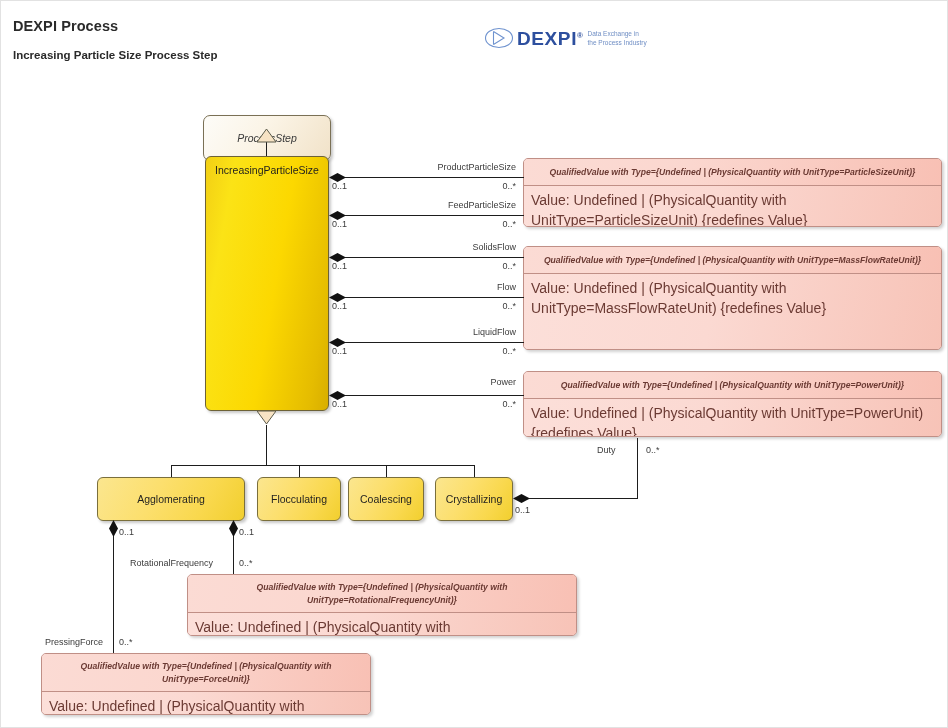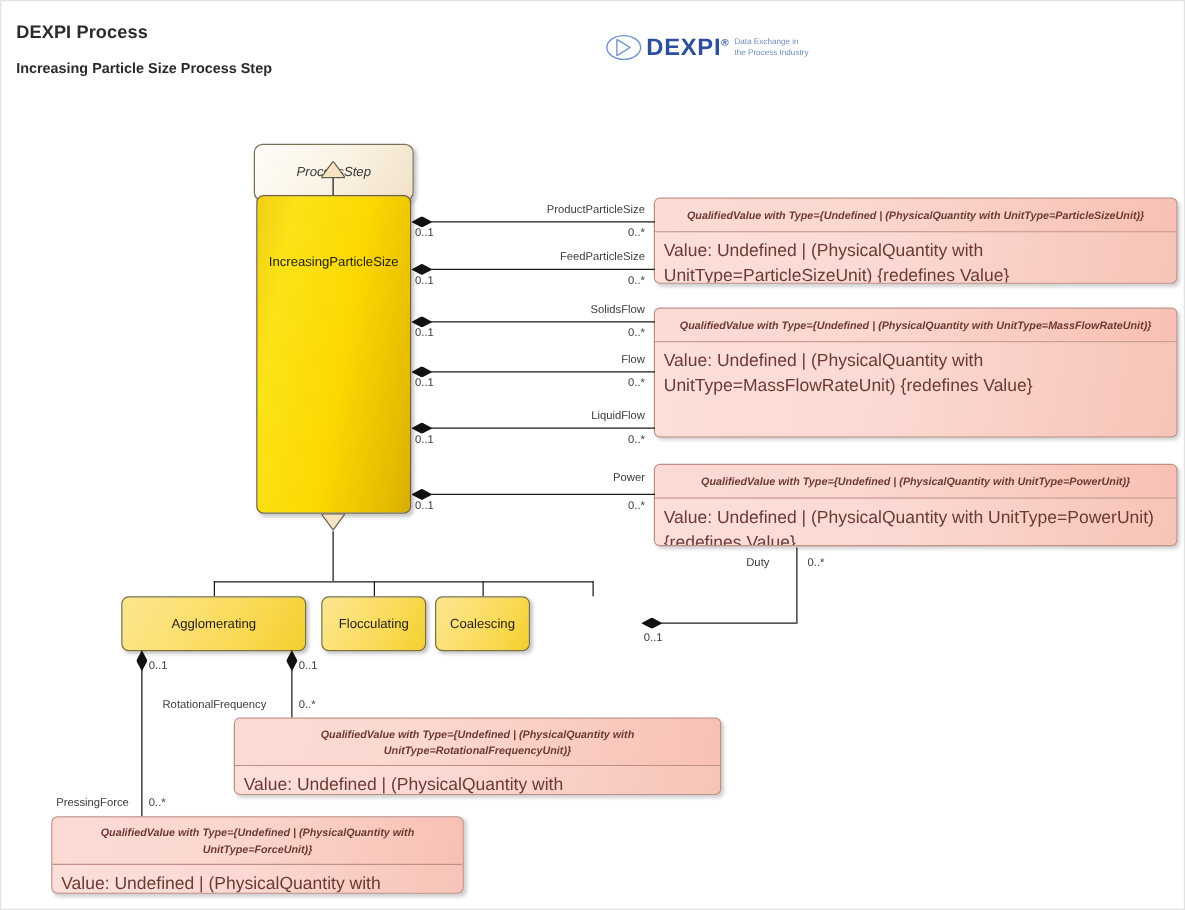--- a/index.html
+++ b/index.html
@@ -64,21 +64,21 @@
     font-size:10.5px;font-style:italic;color:#3a3a3a;font-weight:500;
   }
 
   
   .box-main{
     background:linear-gradient(100deg,#f2cf15 0%,#fbe316 18%,#fcd800 55%,#e5bc00 88%,#d8ae00 100%);
     border-color:#6d6237;border-radius:6px;
   }
   .box-main .hdr{
     width:100%;height:26px;
-    font-size:10.5px;color:#1f1f1f;font-weight:500;margin-top:40px;
+    font-size:10.5px;color:#1f1f1f;font-weight:500;
   }
 
   
   .box-sub{
     background:linear-gradient(120deg,#fbe68f 0%,#fcdf6d 40%,#f9d84d 72%,#f2cf2e 100%);
     border-color:#7a6f3c;border-radius:6px;
   }
   .box-sub .hdr{
     width:100%;height:100%;
     font-size:10.5px;color:#1f1f1f;font-weight:500;padding:0 4px;
@@ -231,20 +231,23 @@
 
   <div class="uml box-sub" style="left:256px;top:476px;width:84px;height:44px;">
     <div class="hdr">Flocculating</div>
   </div>
   <div class="uml box-sub" style="left:96px;top:476px;width:148px;height:44px;">
     <div class="hdr">Agglomerating</div>
   </div>
   <div class="uml box-sub" style="left:347px;top:476px;width:76px;height:44px;">
     <div class="hdr">Coalescing</div>
   </div>
+  <div class="uml box-sub" style="left:434px;top:476px;width:78px;height:44px;">
+    <div class="hdr">Crystallizing</div>
+  </div>
 
   <div class="dia" style="left:512px;top:493px;"></div>
   <div class="ln ln-h" style="left:528px;top:497px;width:108px;"></div>
   <div class="ln ln-v" style="left:636px;top:437px;height:61px;"></div>
   <div class="lab" style="left:596px;top:444px;">Duty</div>
   <div class="mult" style="left:514px;top:504px;">0..1</div>
   <div class="mult" style="left:645px;top:444px;">0..*</div>
 
   <div class="dia-v" style="left:228px;top:519px;"></div>
   <div class="ln ln-v" style="left:232px;top:535px;height:38px;"></div>

